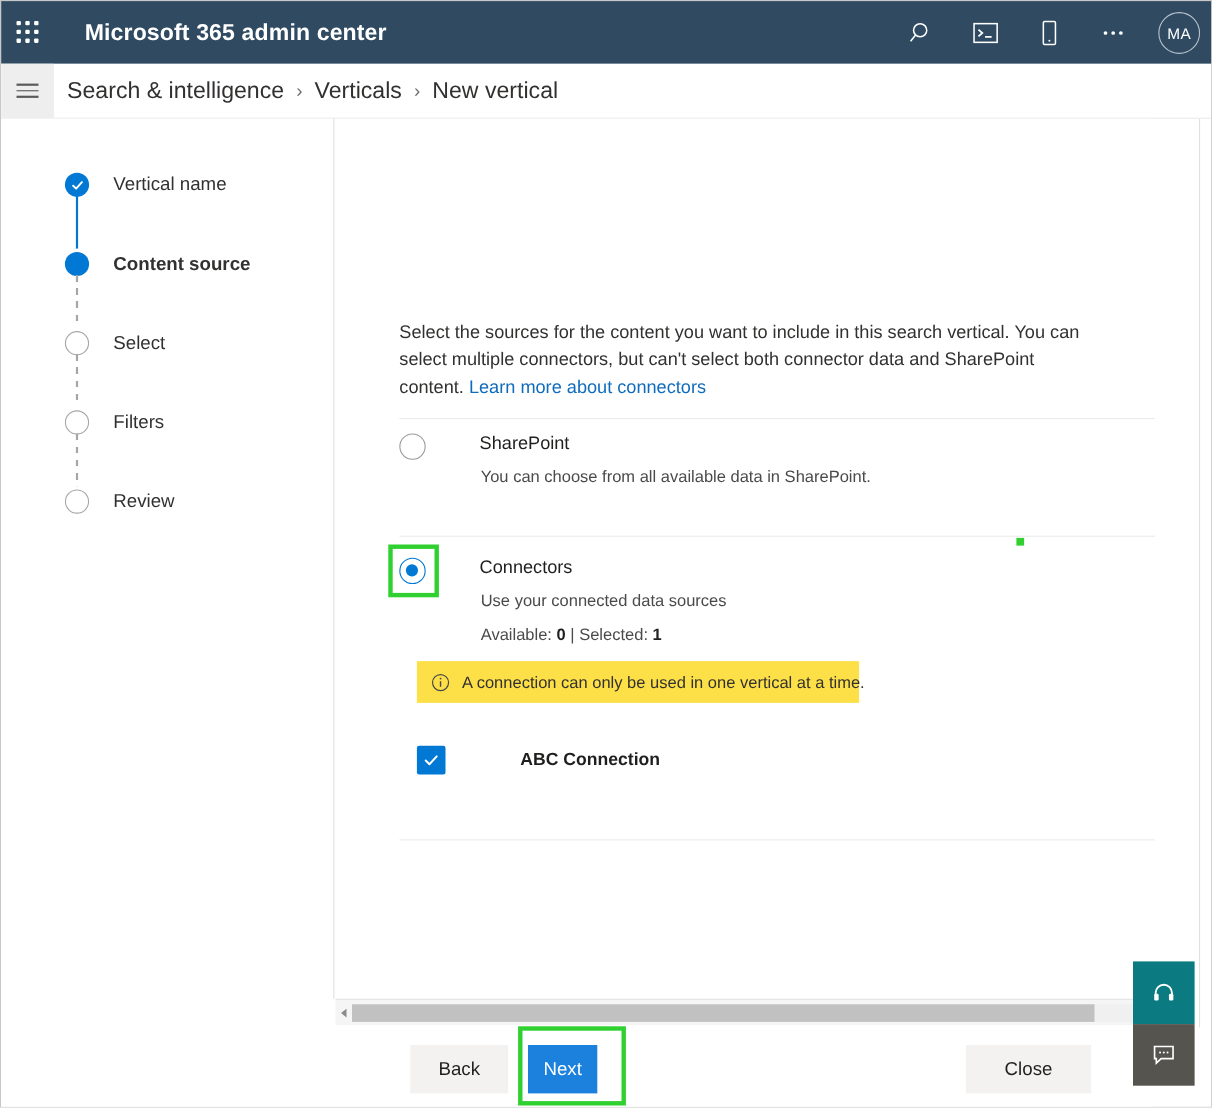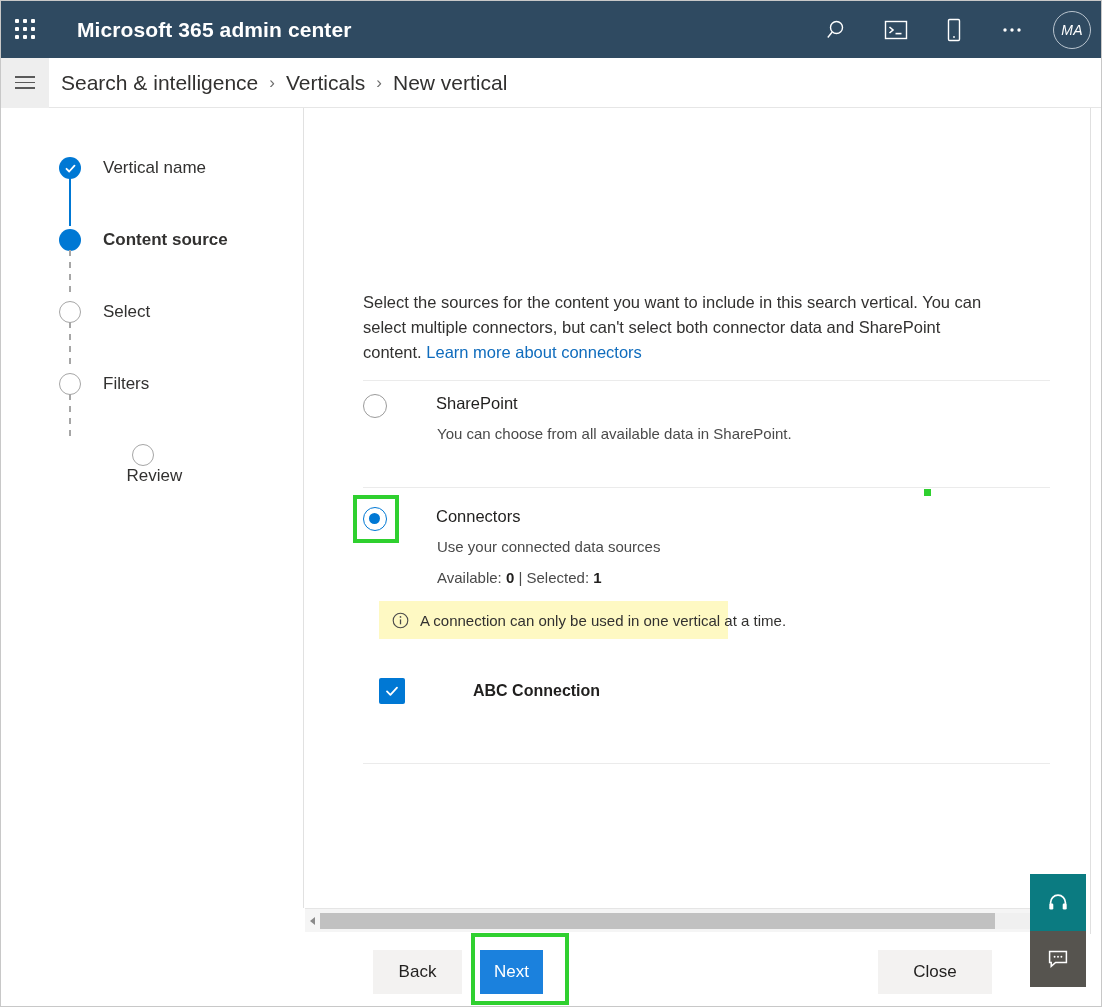--- a/index.html
+++ b/index.html
@@ -63,21 +63,20 @@
     width: 62px; height: 57px;
     display: flex; align-items: center; justify-content: center;
     cursor: pointer;
   }
   #avatar {
     width: 38px; height: 38px; border-radius: 50%;
     border: 1px solid #b9c4ce;
     color: #ffffff; font-size: 14px;
     display: flex; align-items: center; justify-content: center;
     letter-spacing: .3px;
-    font-style: italic;
   }
 
   
   #crumb-bar {
     position: absolute; left: 0; top: 57px;
     width: 1102px; height: 50px;
     background: #ffffff;
     border-bottom: 1px solid #e6e6e6;
     display: flex; align-items: center;
   }
@@ -127,21 +126,21 @@
     border-right: 1px solid #e1e1e1;
   }
   #steps { position: absolute; left: 58px; top: 48px; }
   .step {
     position: relative;
     display: flex; align-items: center;
     height: 24px;
     margin-bottom: 48px;
     cursor: pointer;
   }
-  .step:last-child { margin-bottom: 0; flex-direction: column; }
+  .step:last-child { margin-bottom: 0; }
   .bullet {
     position: relative;
     width: 22px; height: 22px; border-radius: 50%;
     flex: 0 0 22px;
     display: flex; align-items: center; justify-content: center;
   }
   .bullet.done { background: #0078d4; }
   .bullet.done svg { display: block; }
   .bullet.current { background: #0078d4; }
   .bullet.todo {
@@ -232,22 +231,22 @@
   .choice-counts {
     position: absolute; left: 74px; top: 62px;
     font-size: 15px;
     color: #4a4a4a;
   }
   .choice-counts b { color: #201f1e; font-weight: 700; }
 
   
   #info-bar {
     position: absolute; left: 74px; top: 493px;
-    width: 349px; height: 38px;
-    background: #fef9c3;
+    width: 402px; height: 38px;
+    background: #fde047;
     display: flex; align-items: center;
   }
   #info-bar .ico {
     margin: 0 11px 0 13px;
     flex: 0 0 auto;
     display: flex; align-items: center;
   }
   #info-bar .txt {
     font-size: 15px;
     color: #323130;

